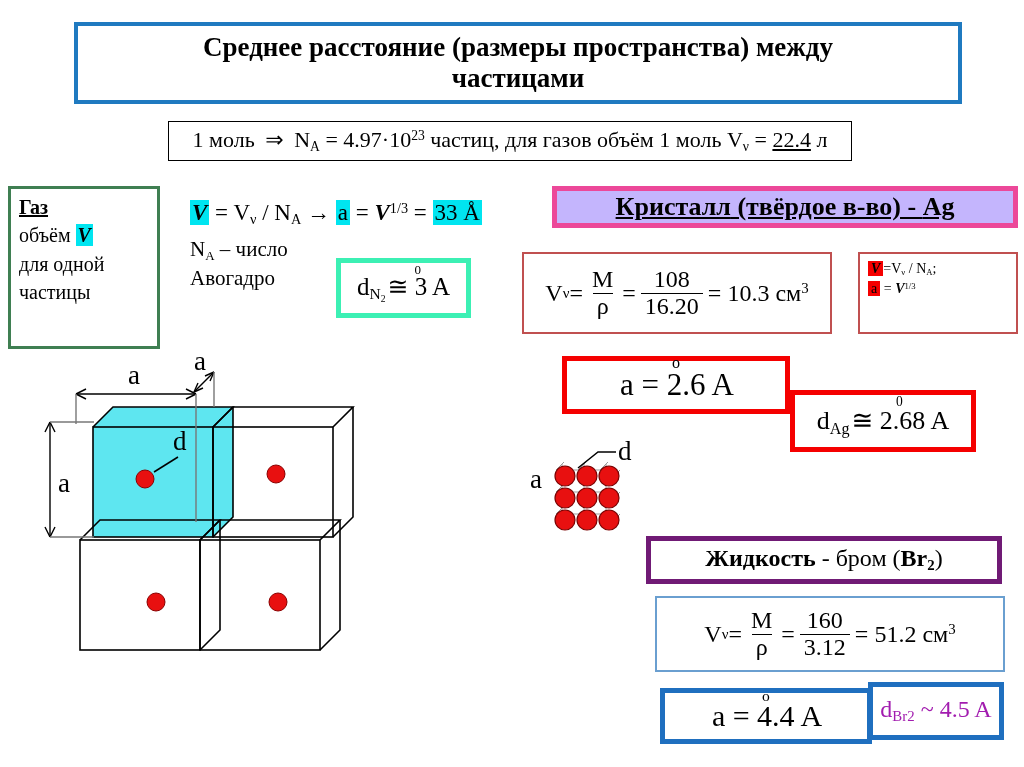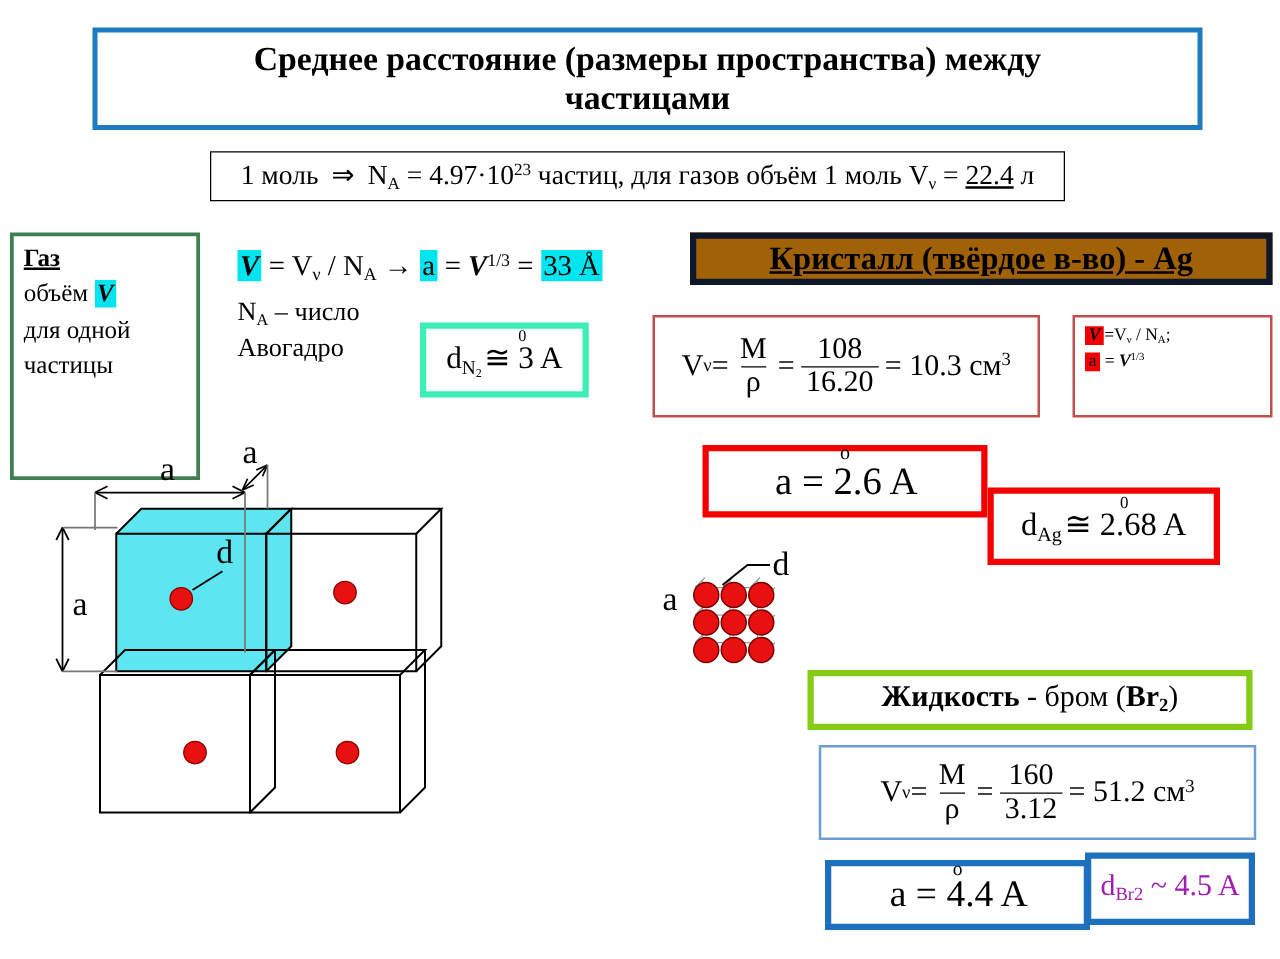--- a/index.html
+++ b/index.html
@@ -47,21 +47,21 @@
     left: 168px; top: 121px; width: 684px; height: 40px;
     border: 1.6px solid #000;
     box-sizing: border-box;
     display: flex; align-items: center; justify-content: center;
     font-size: 22px;
     color: #000;
   }
 
   
   #gas-box {
-    left: 8px; top: 186px; width: 152px; height: 198px;
+    left: 8px; top: 186px; width: 152px; height: 163px;
     border: 3.5px solid #3f7f52;
     box-sizing: border-box;
     padding: 4px 8px;
     font-size: 20px;
     line-height: 1.42;
     color: #000;
   }
   #gas-box .ttl { font-weight: bold; text-decoration: underline; }
 
   
@@ -82,26 +82,26 @@
     box-sizing: border-box;
     display: flex; align-items: center; justify-content: center;
     font-size: 25px;
     color: #000;
     background: #fff;
   }
 
   
   #crystal-box {
     left: 552px; top: 186px; width: 466px; height: 42px;
-    border: 5px solid #0f172a;
+    border: 5px solid #ec4899;
     box-sizing: border-box;
     display: flex; align-items: center; justify-content: center;
     font-size: 26px; font-weight: bold;
     color: #000;
-    background: #a16207;
+    background: #c4b5fd;
   }
   #crystal-box .und { text-decoration: underline; }
 
   
   #ag-vol-box {
     left: 522px; top: 252px; width: 310px; height: 82px;
     border: 2px solid #c05050;
     box-sizing: border-box;
     display: flex; align-items: center; justify-content: center;
     background: #fff;
@@ -144,21 +144,21 @@
     border: 5px solid #f50000;
     box-sizing: border-box;
     display: flex; align-items: center; justify-content: center;
     font-size: 26px;
     background: #fff; color: #000; margin-top: 42px;
   }
 
   
   #liquid-box {
     left: 646px; top: 536px; width: 356px; height: 48px;
-    border: 5px solid #84cc16;
+    border: 5px solid #701a75;
     box-sizing: border-box;
     display: flex; align-items: center; justify-content: center;
     font-size: 24px; font-weight: bold;
     background: #fff; color: #000;
   }
   #br-vol-box {
     left: 655px; top: 596px; width: 350px; height: 76px;
     border: 2px solid #6a9fd0;
     box-sizing: border-box;
     display: flex; align-items: center; justify-content: center;

